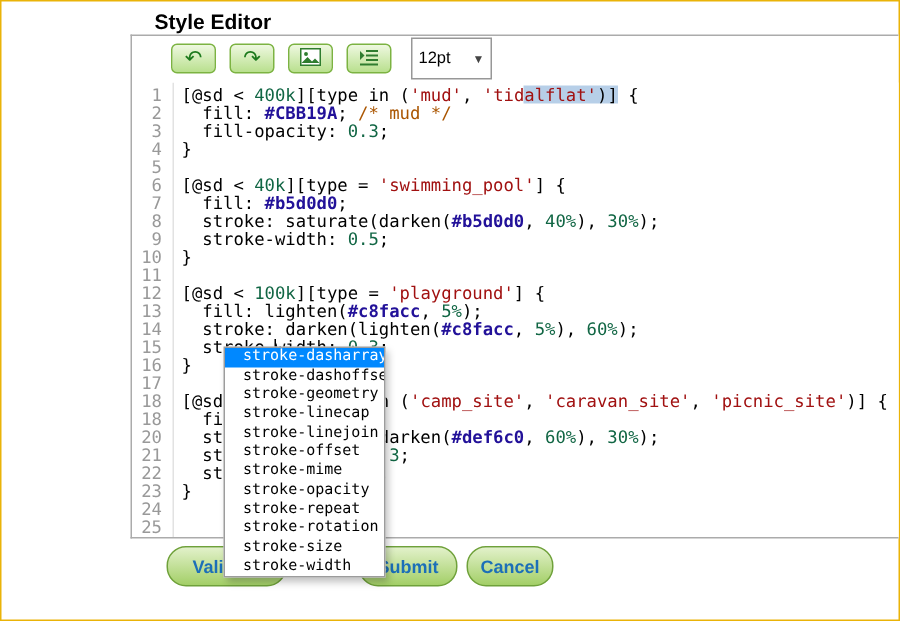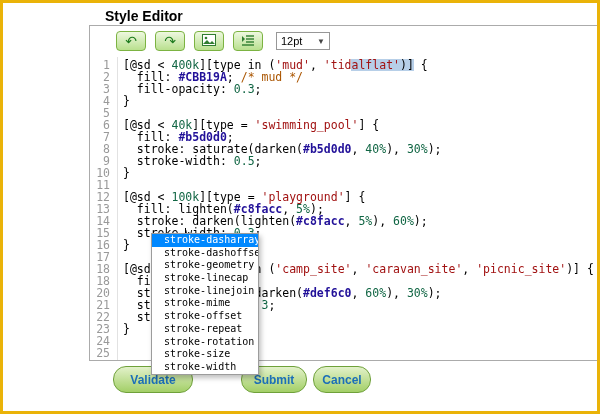--- a/index.html
+++ b/index.html
@@ -1,33 +1,33 @@
 <!DOCTYPE html>
 <html><head>
 <meta charset="utf-8">
 <style>
   html,body{margin:0;padding:0;background:#fff;}
   .shot{
     position:relative;width:600px;height:414px;background:#fff;overflow:hidden;
-    font-family:"Liberation Sans",sans-serif;box-sizing:border-box;border:3px solid #eab308;
+    font-family:"Liberation Sans",sans-serif;box-sizing:border-box;border:1px solid #eab308;
   }
   .title{position:absolute;left:102px;top:5px;font-size:14px;font-weight:bold;color:#000;}
   .panel{
     position:absolute;left:86px;top:22px;width:516px;height:336px;box-sizing:border-box;
     border:1px solid #ababab;border-right:none;background:#fff;
   }
   .toolbar{position:absolute;left:0;top:0;right:0;height:30px;display:flex;align-items:center;padding-left:26px;gap:9px;}
   .tbtn{
     width:30px;height:20px;border:1px solid #7cb342;border-radius:4px;
     background:linear-gradient(#eef8e0,#b9e08e);display:flex;align-items:center;justify-content:center;
     color:#1d7a1d;cursor:pointer;padding:0;
   }
   .tbtn .glyph{font-family:"DejaVu Sans",sans-serif;font-size:14px;line-height:1;color:#1d7a1d;}
   .fontsize{
-    width:54px;height:18px;border:1px solid #979797;background:#fff;font-size:11px;color:#000;
+    width:54px;height:28px;border:1px solid #979797;background:#fff;font-size:11px;color:#000;
     display:flex;align-items:center;justify-content:space-between;padding:0 4px;margin-left:4px;cursor:pointer;
     box-sizing:border-box;
   }
   .fontsize .arrow{font-size:8px;color:#444;}
   .editor{
     position:absolute;left:0;top:31px;right:0;bottom:0;display:flex;background:#fff;
     font-family:"DejaVu Sans Mono",monospace;font-size:11.5px;line-height:12px;overflow:hidden;
   }
   .gutter{width:27px;flex:none;padding-top:2px;text-align:right;color:#999;border-right:1px solid #e2e2e2;}
   .gutter .ln{height:12px;padding-right:7px;}
@@ -158,22 +158,23 @@
     </div>
 
   </div>
 
   <div class="hints">
       <div class="hint active">stroke-dasharray</div>
       <div class="hint">stroke-dashoffset</div>
       <div class="hint">stroke-geometry</div>
       <div class="hint">stroke-linecap</div>
       <div class="hint">stroke-linejoin</div>
+      <div class="hint">stroke-offset</div>
       <div class="hint">stroke-mime</div>
-      <div class="hint">stroke-offset</div>
+      <div class="hint">stroke-opacity</div>
       <div class="hint">stroke-repeat</div>
       <div class="hint">stroke-rotation</div>
       <div class="hint">stroke-size</div>
       <div class="hint">stroke-width</div>
     </div>
 
   <button class="abtn" id="btn-validate">Validate</button>
   <button class="abtn" id="btn-submit">Submit</button>
   <button class="abtn" id="btn-cancel">Cancel</button>
 

